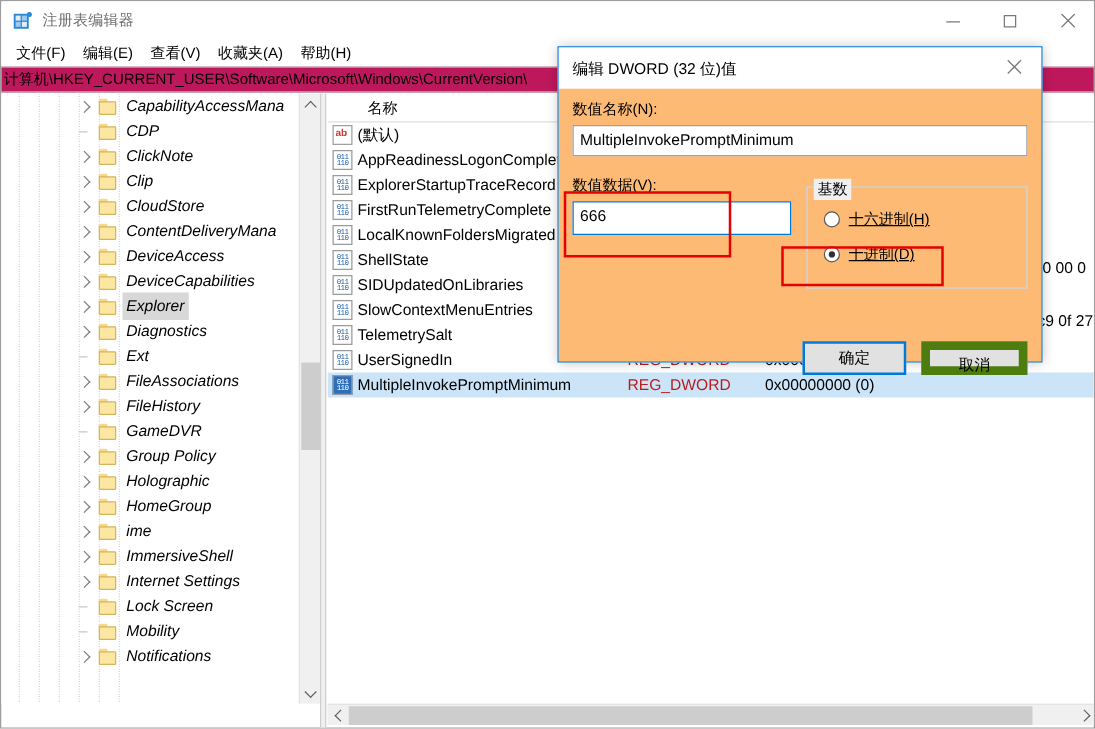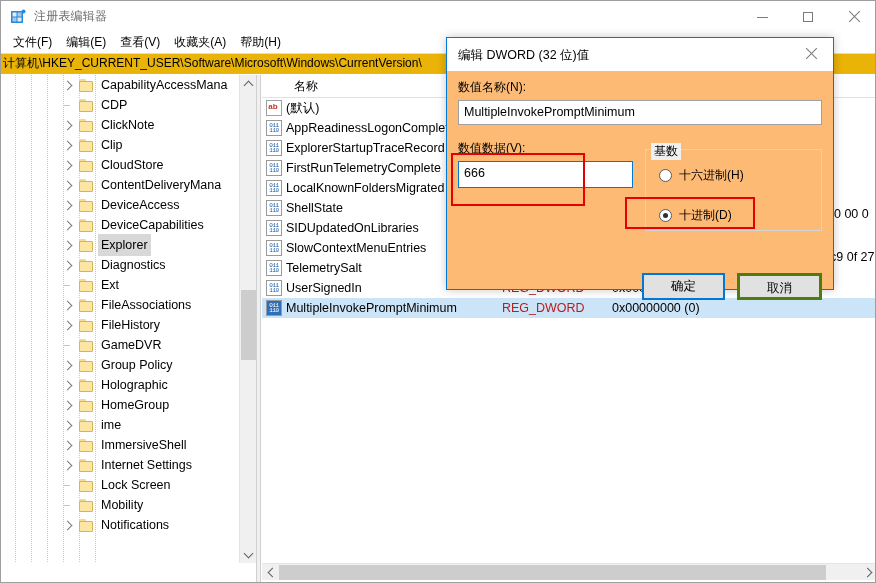--- a/index.html
+++ b/index.html
@@ -98,21 +98,21 @@
     padding: 2px 7px;
     line-height: 15px;
     white-space: nowrap;
   }
 
   
   .addressbar {
     position: absolute;
     left: 0; top: 52px;
     width: 876px; height: 21px;
-    background: #eab308;
+    background: #be185d;
     border-top: 1px solid #dcdcdc;
     border-bottom: 1px solid #b4b4b4;
     box-sizing: border-box;
     display: flex;
     align-items: center;
     overflow: hidden;
   }
   .addresstext {
     font-size: 12px;
     color: #000;
@@ -145,20 +145,21 @@
     background: #ffffff;
     overflow: hidden;
   }
 
   
   .treeviewport {
     position: absolute;
     left: 0; top: 0;
     width: 244px; height: 488px;
     overflow: hidden;
+    font-style: italic;
   }
   .treerow {
     position: relative;
     height: 20px;
     display: flex;
     align-items: center;
     padding-left: 78px;
     white-space: nowrap;
     box-sizing: border-box;
   }
@@ -450,25 +451,25 @@
     box-sizing: border-box;
   }
   .radio.checked .dot:after {
     content: "";
     position: absolute;
     left: 3px; top: 3px;
     width: 5px; height: 5px;
     border-radius: 50%;
     background: #303030;
   }
-  .radio .rlabel { font-size: 12px; color: #000; white-space: nowrap; }
+  .radio .rlabel { font-size: 12px; color: #000; white-space: nowrap; text-decoration: underline; }
   .dlg-button {
     position: absolute;
     background: #e1e1e1;
-    border: 3px solid #4d7c0f;
+    border: 7px solid #4d7c0f;
     box-sizing: border-box;
     font-size: 12.5px;
     color: #000;
     text-align: center;
     font-family: "Liberation Sans", sans-serif;
   }
   .dlg-button.default {
     border: 2px solid #0078d7;
   }
 
@@ -900,21 +901,21 @@
       <div class="dlg-input focus" style="left:11px; top:90px; width:175px; height:27px;">666</div>
 
       <div class="groupbox" style="left:198px; top:78px; width:177px; height:82px;"></div>
       <span class="groupbox-title" style="left:204px; top:72px;">基数</span>
 
       <div class="radio" style="left:212px; top:96px;">
         <span class="dot"></span>
         <span class="rlabel">十六进制(H)</span>
       </div>
 
-      <div class="radio checked" style="left:212px; top:124px;margin-top:12px;">
+      <div class="radio checked" style="left:212px; top:124px;">
         <span class="dot"></span>
         <span class="rlabel">十进制(D)</span>
       </div>
 
       <div class="dlg-button default" style="left:195px; top:202px; width:83px; height:27px; line-height:23px;">确定</div>
       <div class="dlg-button" style="left:290px; top:202px; width:85px; height:27px; line-height:25px;">取消</div>
     </div>
   </div>
 
   <div class="redbox" style="left:450px; top:152px; width:134px; height:53px;"></div>

